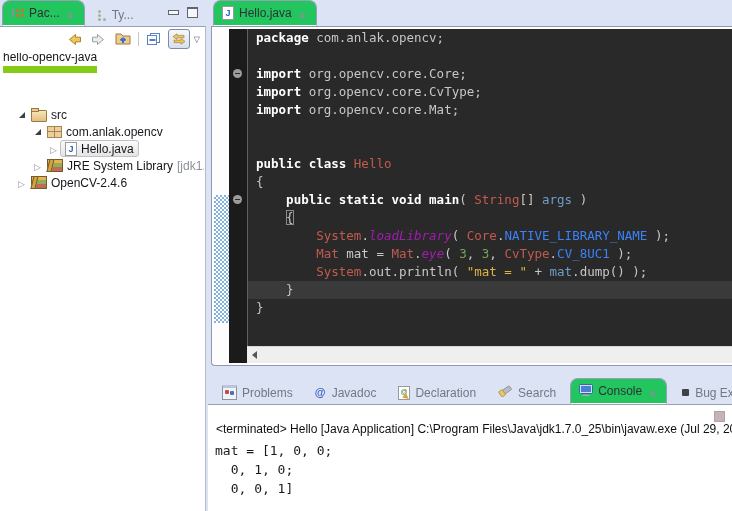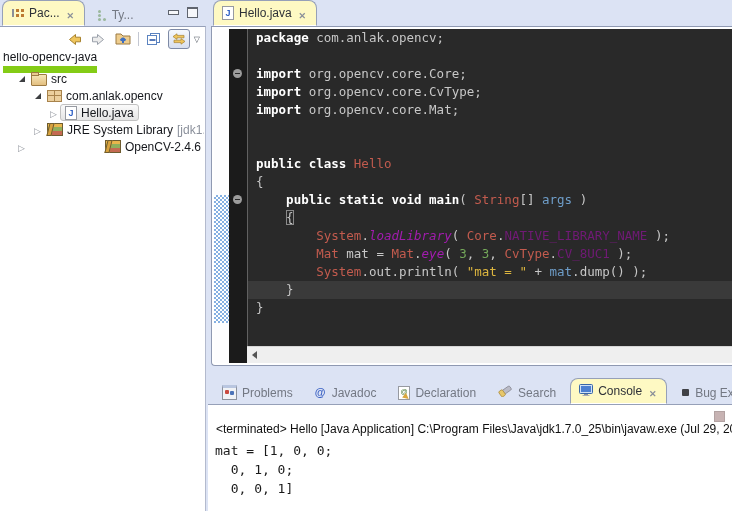--- a/index.html
+++ b/index.html
@@ -5,21 +5,21 @@
   html,body{margin:0;padding:0;}
   body{
     position:relative;width:732px;height:511px;overflow:hidden;
     background:#dce3f4;font-family:"Liberation Sans",sans-serif;
     -webkit-font-smoothing:antialiased;
   }
   
   .tab-row{position:absolute;display:flex;align-items:flex-end;gap:2px;}
   .tab{height:23px;display:flex;align-items:center;gap:5px;padding:0 8px;
        font-size:12px;color:#2e3138;white-space:nowrap;}
-  .tab.active{background:#fef9c3;border:1px solid #96a0b8;border-bottom:1px solid #fff;
+  .tab.active{background:#22c55e;border:1px solid #96a0b8;border-bottom:1px solid #fff;
        border-radius:8px 8px 0 0;position:relative;z-index:3;height:24px;}
   .tab.inactive{color:#737883;}
   .close{width:11px;height:11px;display:inline-block;text-align:center;}
   .close::after{content:"✕";font-size:9px;color:#8a8f99;font-weight:bold;line-height:11px;}
   
   #left-panel{position:absolute;left:0;top:0;width:206px;height:511px;}
   #left-tabrow{left:2px;top:2px;right:0;height:24px;}
   #left-content{position:absolute;left:0;top:26px;width:205px;bottom:0;background:#fff;
     border-top:1px solid #96a0b8;border-right:1px solid #b3bacd;}
   .winbtns{margin-left:auto;display:flex;gap:8px;align-items:center;padding:0 8px 8px 0;}
@@ -94,21 +94,21 @@
   .fold::after{content:"";position:absolute;left:2px;top:4px;width:5px;height:1px;background:#2a2a2a;}
   .code{position:absolute;left:36px;right:0;top:2px;height:318px;overflow:hidden;
     font:12.5px/18px "DejaVu Sans Mono","Liberation Mono",monospace;}
   .code-line{height:18px;white-space:pre;padding-left:8px;}
   .code-line.hl{background:#3a3a3a;}
   .tk-kw{color:#ffffff;font-weight:bold;}
   .tk-def{color:#c7c7c7;}
   .tk-typ{color:#c25b4e;text-align:right;}
   .tk-num{color:#74a85a;}
   .tk-str{color:#dcb53f;}
-  .tk-con{color:#701a75;text-align:right;}
+  .tk-con{color:#3b82f6;text-align:right;}
   .tk-var{color:#6e9dc8;}
   .tk-mi{color:#a21caf;font-style:italic;}
   .tk-brk{color:#c7c7c7;outline:1px solid #8a8a8a;outline-offset:-1px;}
   .scrollbar{position:absolute;left:35px;right:0;bottom:2px;height:16px;background:#efefef;
     border-top:1px solid #d6d6d6;}
   .sb-arrow{position:absolute;left:5px;top:4px;width:0;height:0;
     border-top:4px solid transparent;border-bottom:4px solid transparent;border-right:5px solid #555;}
   
   #bottom-panel{position:absolute;left:206px;top:376px;right:0;height:135px;}
   #bt-tabrow{left:8px;top:2px;right:0;height:26px;gap:6px;overflow:hidden;}
@@ -170,21 +170,21 @@
           <path d="M5 0.8 L1 3.6 L5 6.4 V4.8 H12 V2.4 H5 Z" fill="#efc55c" stroke="#a8832f" stroke-width="0.7"></path>
           <path d="M9 5.6 L13 8.4 L9 11.2 V9.6 H2 V7.2 H9 Z" fill="#efc55c" stroke="#a8832f" stroke-width="0.7"></path>
         </svg>
       </span>
       <span class="vmenu">▽</span>
     </div>
     <div id="project-tree">
         <div class="tree-row" style="padding-left: 3px;">
           <span class="proj-label">hello-opencv-java</span>
         </div>
-        <div class="tree-row" style="padding-left: 18px;">
+        <div class="tree-row" style="padding-left: 18px; margin-top: 36px;">
           <span class="arr-e"></span>
           <span class="wrap">
             <span class="ticon i-srcfolder"></span>
             <span>src</span>
           </span>
         </div>
         <div class="tree-row" style="padding-left: 34px;">
           <span class="arr-e"></span>
           <span class="wrap">
             <span class="ticon i-package"></span>
@@ -199,21 +199,21 @@
           </span>
         </div>
         <div class="tree-row" style="padding-left: 34px;">
           <span class="arr-c"></span>
           <span class="wrap">
             <span class="ticon i-library"></span>
             <span>JRE System Library</span>
             <span class="tsuffix"> [jdk1.7.0</span>
           </span>
         </div>
-        <div class="tree-row" style="padding-left: 18px; justify-content: space-between;">
+        <div class="tree-row" style="padding-left: 18px;">
           <span class="arr-c"></span>
           <span class="wrap">
             <span class="ticon i-library"></span>
             <span>OpenCV-2.4.6</span>
           </span>
         </div>
       </div>
   </div>
 </div>
 

